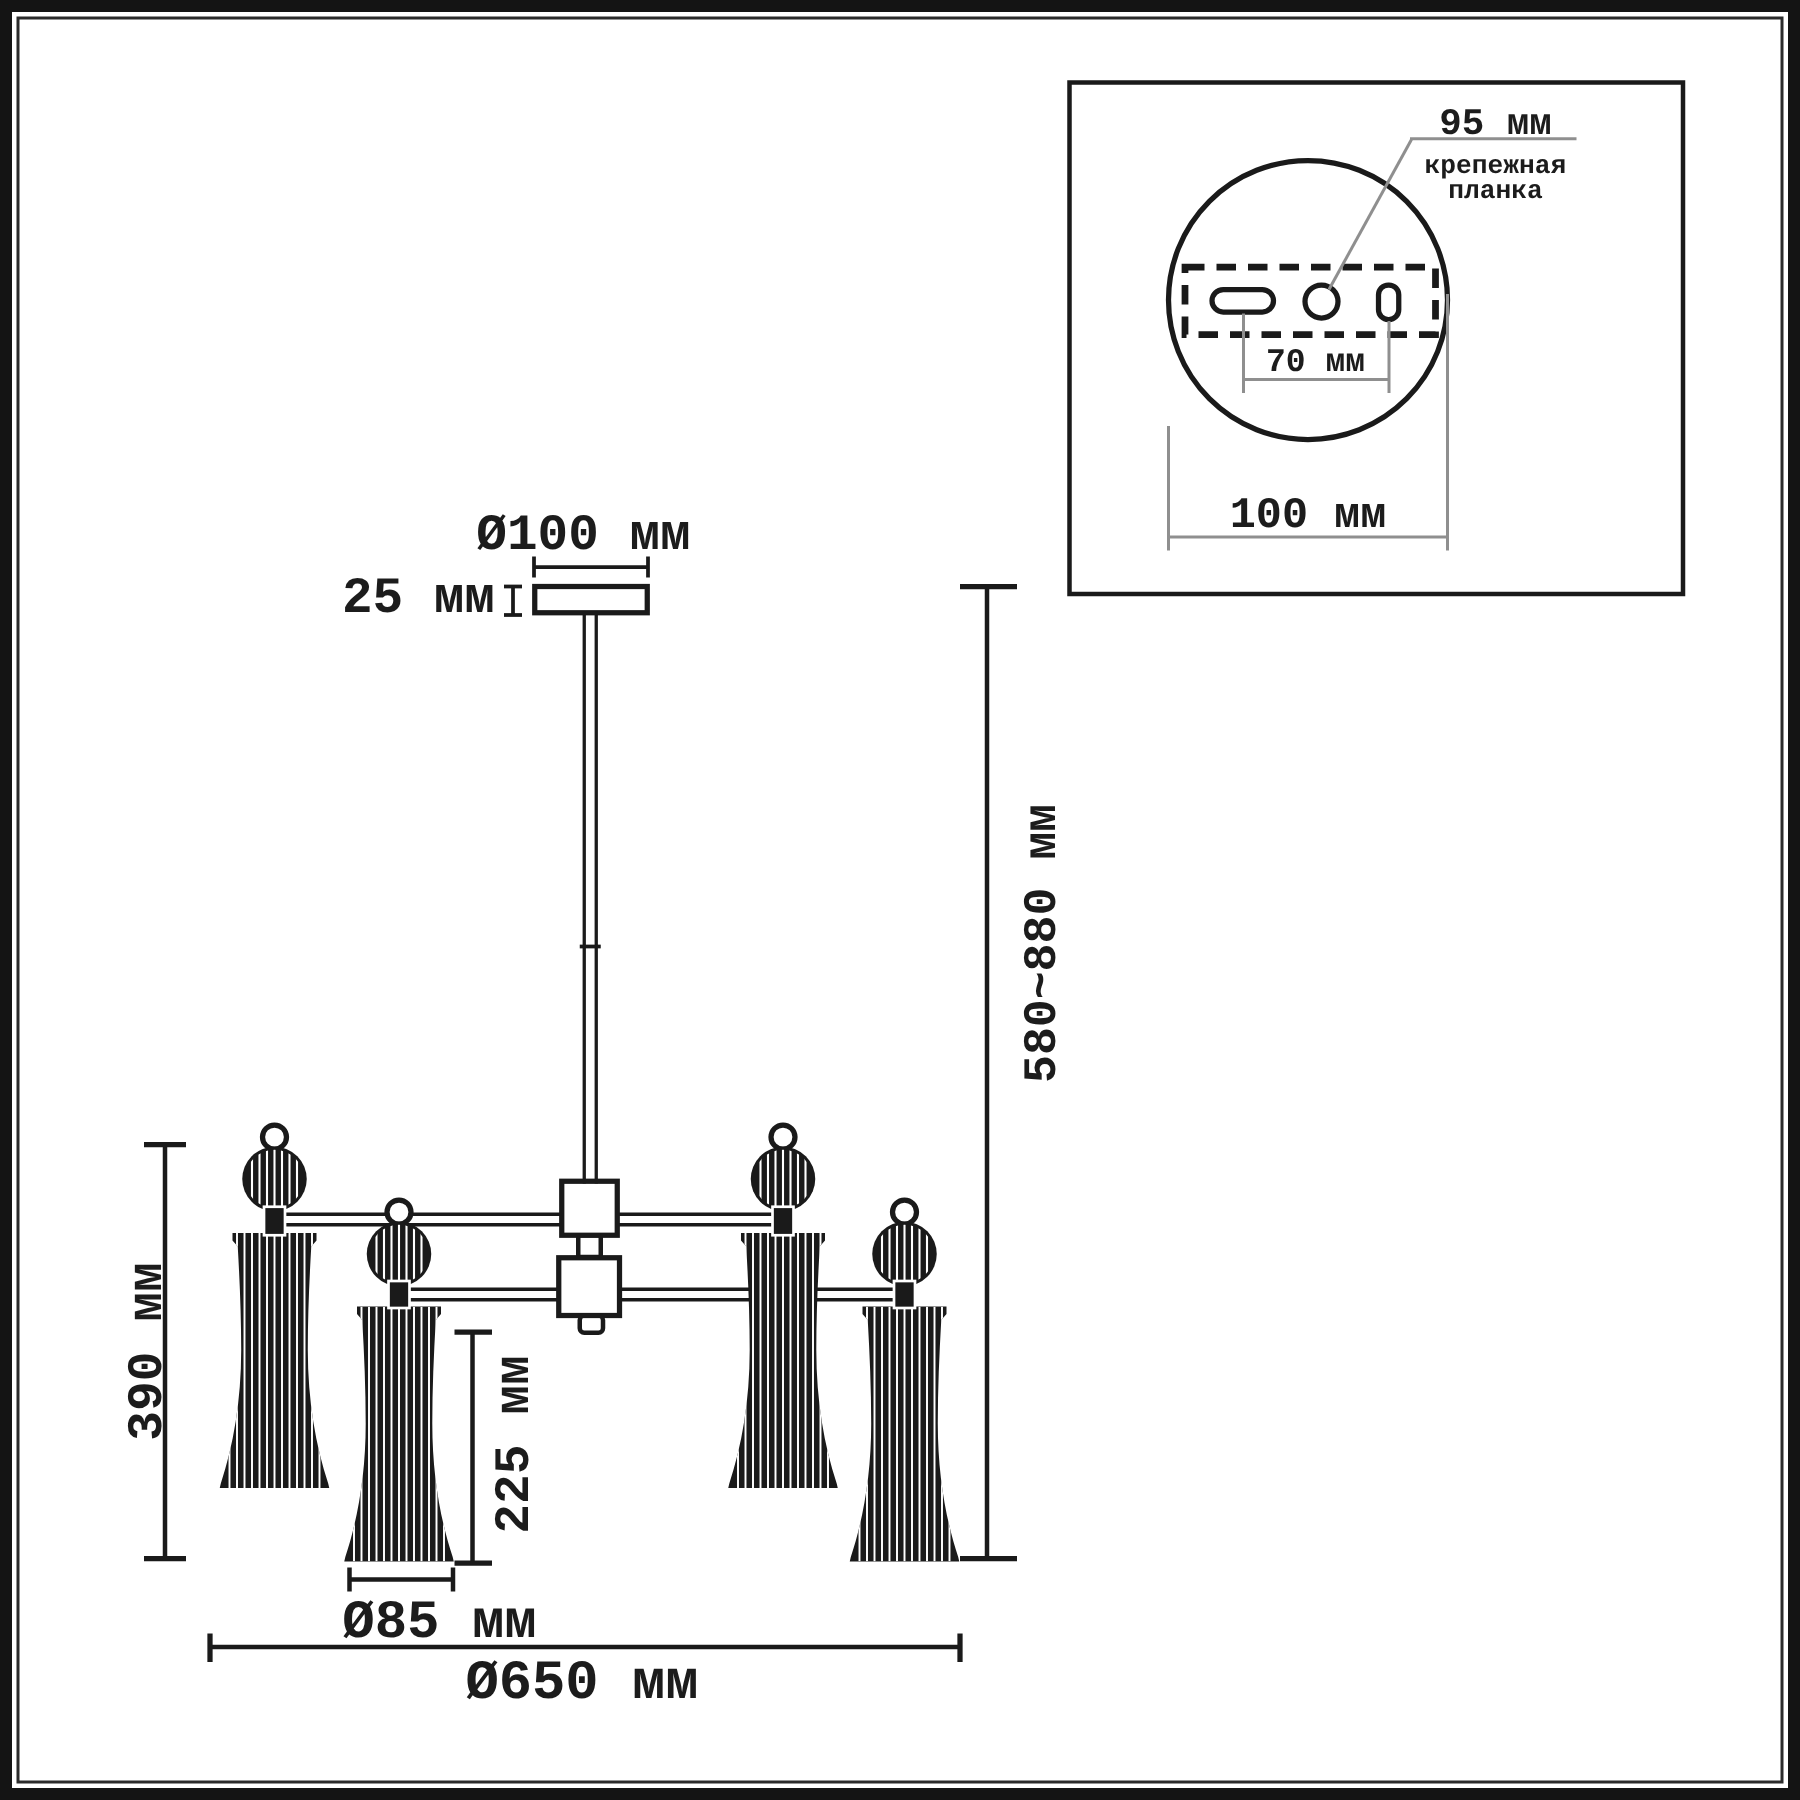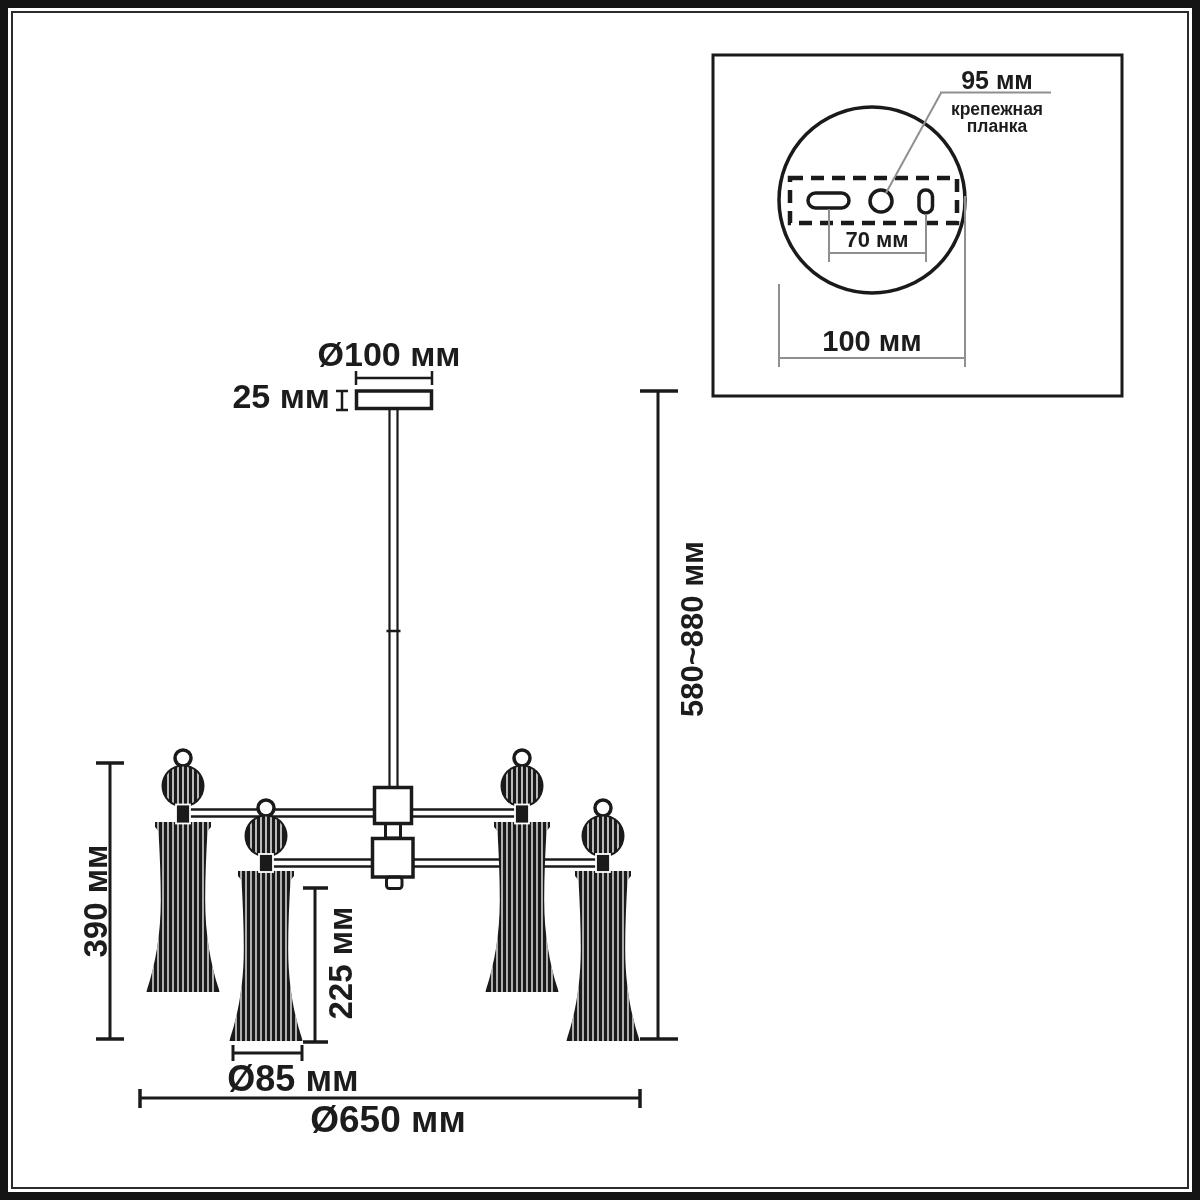--- a/index.html
+++ b/index.html
@@ -1,18 +1,18 @@
 <!DOCTYPE html>
 <html><head>
 <meta charset="utf-8">
 <style>
   html,body{margin:0;padding:0;background:#fff;}
   .stage{
     position:relative;width:1200px;height:1200px;background:#ffffff;
-    font-family:Liberation Sans, sans-serif;overflow:hidden;
+    font-family:Liberation Mono, monospace;overflow:hidden;
   }
   .frame-outer{position:absolute;inset:0;border:8px solid #141414;box-sizing:border-box;}
   .frame-inner{position:absolute;inset:11px;border:2px solid #2b2b2b;box-sizing:border-box;}
   svg{position:absolute;left:0;top:0;}
   .ln{stroke:#1a1a1a;fill:none;}
   .helper{stroke:#8f8f8f;fill:none;}
   .lbl{fill:#1c1c1c;font-weight:600;}
 </style>
 </head>
 <body>

